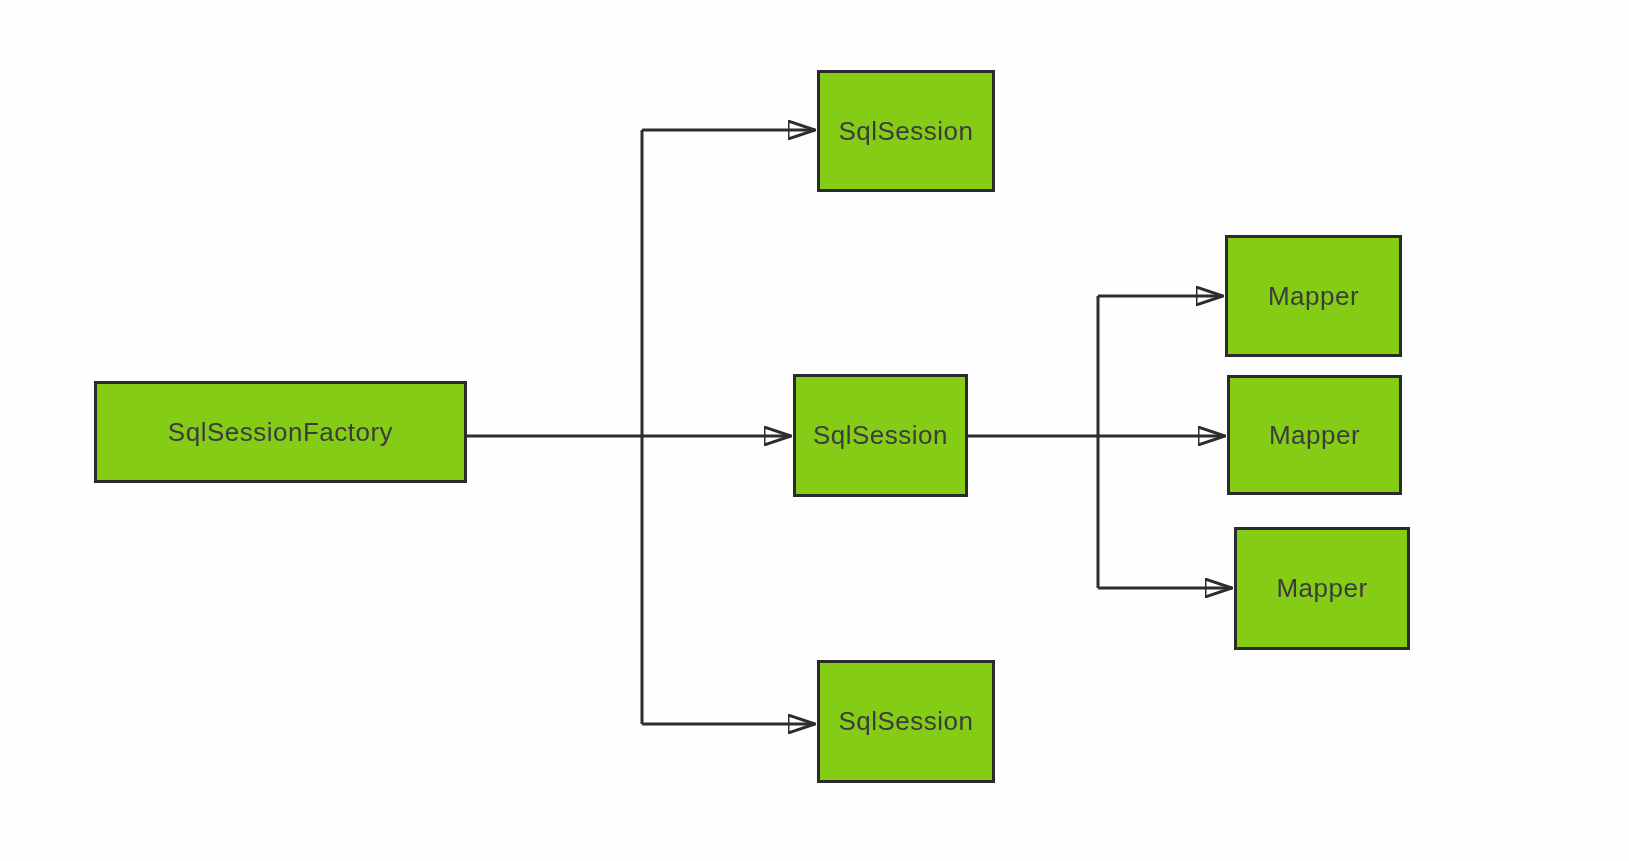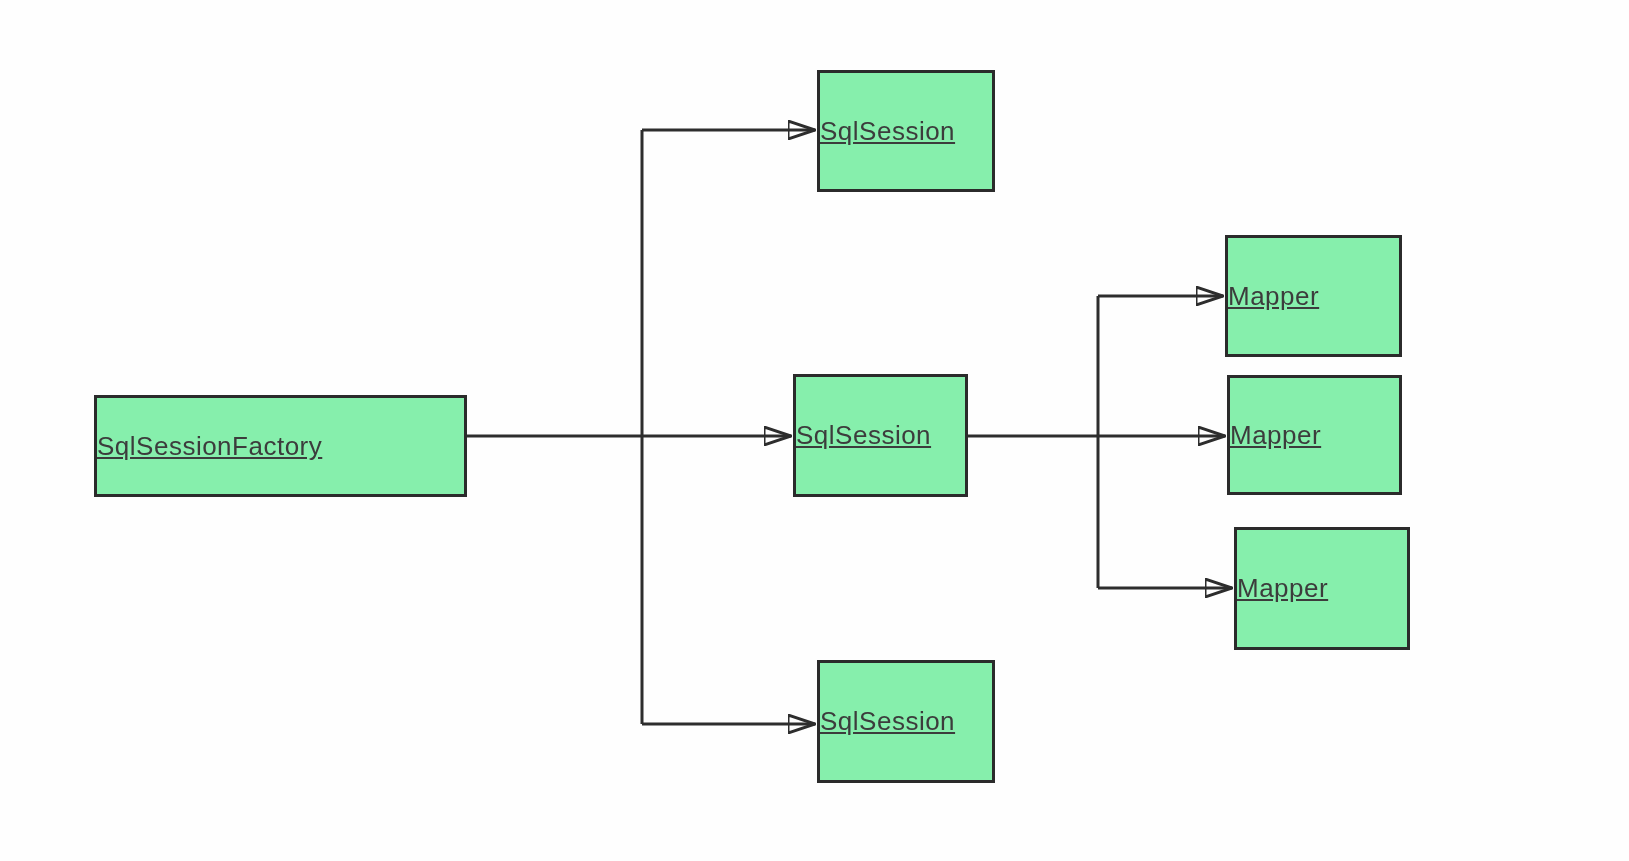--- a/index.html
+++ b/index.html
@@ -24,31 +24,30 @@
   }
   .connectors path {
     stroke: #2d2d2d;
     stroke-width: 3;
     fill: none;
   }
   .node {
     position: absolute;
     box-sizing: border-box;
     border: 3px solid #2b2b2b;
-    background: #86efac;
+    background: #84cc16;
     display: flex;
     align-items: center;
-    justify-content: flex-start;
+    justify-content: center;
     color: #3c3c3c;
     font-size: 26px;
     letter-spacing: 0.5px;
     white-space: nowrap;
-    text-decoration: underline;
   }
-  .node-factory        { left:  94px; top: 395px; width: 373px; height: 102px; }
+  .node-factory        { left:  94px; top: 381px; width: 373px; height: 102px; }
   .node-session-top    { left: 817px; top:  70px; width: 178px; height: 122px; }
   .node-session-middle { left: 793px; top: 374px; width: 175px; height: 123px; }
   .node-session-bottom { left: 817px; top: 660px; width: 178px; height: 123px; }
   .node-mapper-top     { left: 1225px; top: 235px; width: 177px; height: 122px; }
   .node-mapper-middle  { left: 1227px; top: 375px; width: 175px; height: 120px; }
   .node-mapper-bottom  { left: 1234px; top: 527px; width: 176px; height: 123px; }
 </style>
 </head>
 <body>
 

